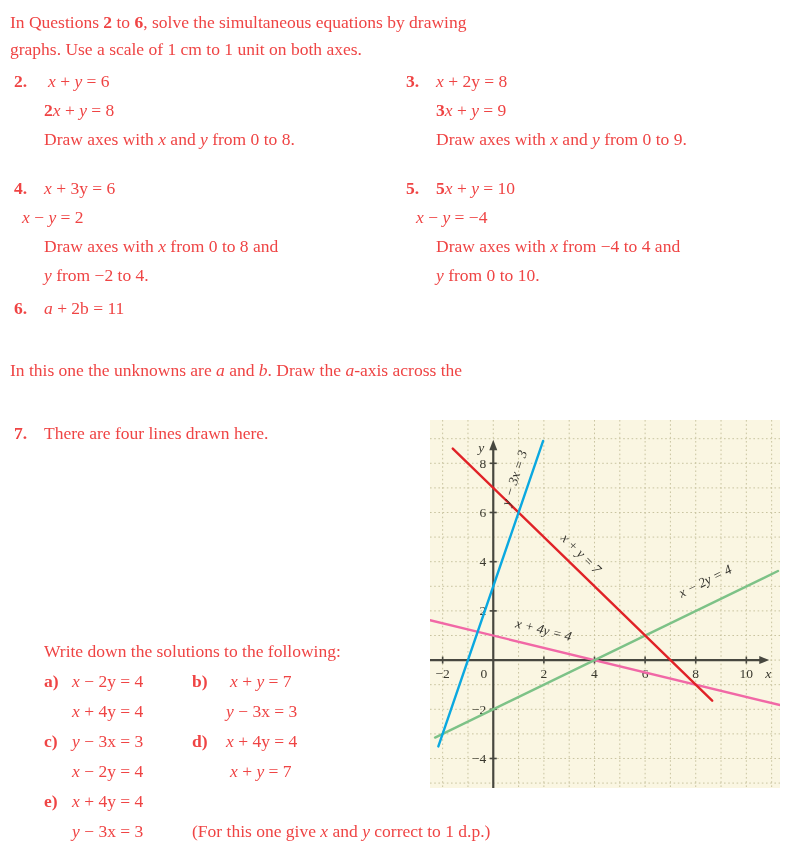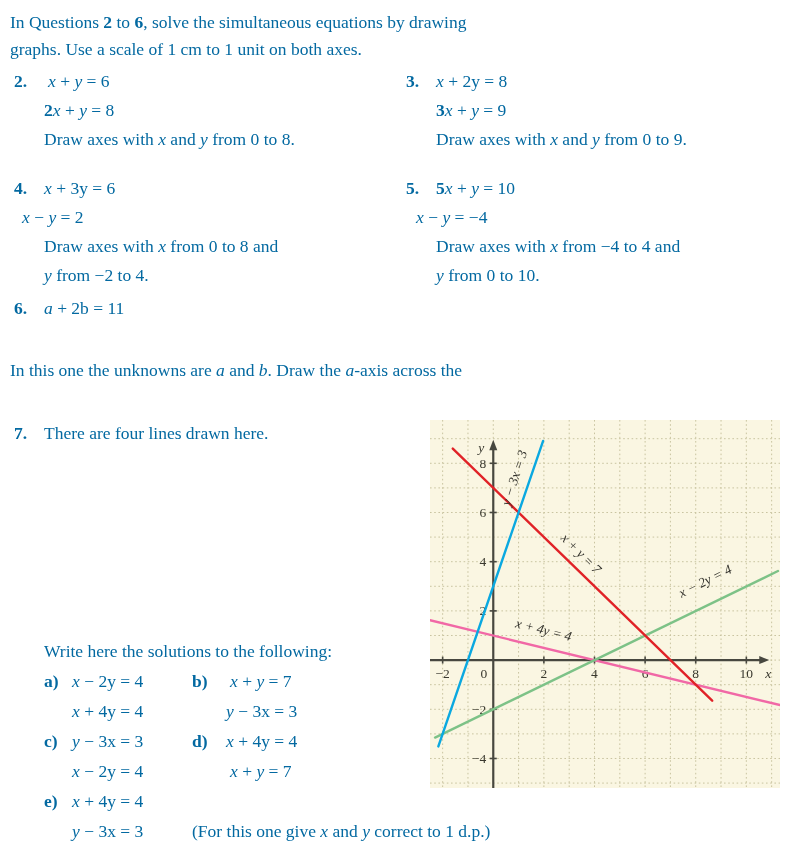--- a/index.html
+++ b/index.html
@@ -1,17 +1,17 @@
 <!DOCTYPE html>
 <html><head>
 <meta charset="utf-8">
 <style>
   html,body{margin:0;padding:0;background:#ffffff;}
   #page{position:relative;width:786px;height:850px;background:#ffffff;overflow:hidden;
-        font-family:"Liberation Serif","DejaVu Serif",serif;color:#0369a1;font-size:17.5px;}
+        font-family:"Liberation Serif","DejaVu Serif",serif;color:#ef4444;font-size:17.5px;}
   .bold{font-weight:bold;}
   .q-block{position:absolute;line-height:29px;white-space:nowrap;}
   .q-row{display:flex;}
   .q-num{display:inline-block;width:30px;font-weight:bold;flex:0 0 30px;}
   .q-indent{padding-left:30px;}
   .pad4{padding-left:4px;font-family:Liberation Serif, serif;}
   .pad8{padding-left:8px;}
   .pad10{padding-left:10px;}
   .eq i{font-style:italic;}
   .intro{position:absolute;left:10px;top:9px;line-height:27px;white-space:nowrap;}
@@ -158,21 +158,21 @@
         <line x1="5.061460592913959" y1="317.572192513369" x2="347.9754157628344" y2="151.0374331550802" stroke="#7dc287" stroke-width="2.4" stroke-linecap="round"></line>
         <line x1="22.776572668112795" y1="28.534759358288774" x2="282.176428054953" y2="280.67379679144386" stroke="#e02227" stroke-width="2.4" stroke-linecap="round"></line>
         <line x1="8.351409978308027" y1="326.42780748663097" x2="113.12364425162689" y2="20.9090909090909" stroke="#0aa8e0" stroke-width="2.4" stroke-linecap="round"></line>
         <text transform="translate(112.6174981923355,214.25668449197858) rotate(14)" text-anchor="middle" fill="#33322c" font-family="&quot;Liberation Serif&quot;,&quot;DejaVu Serif&quot;,serif" font-size="13.5px" font-style="italic">x + 4y = 4</text>
         <text transform="translate(277.11496746203903,165.05882352941177) rotate(-26.5)" text-anchor="middle" fill="#33322c" font-family="&quot;Liberation Serif&quot;,&quot;DejaVu Serif&quot;,serif" font-size="13.5px" font-style="italic">x − 2y = 4</text>
         <text transform="translate(148.04772234273318,136.7700534759358) rotate(45)" text-anchor="middle" fill="#33322c" font-family="&quot;Liberation Serif&quot;,&quot;DejaVu Serif&quot;,serif" font-size="13.5px" font-style="italic">x + y = 7</text>
         <text transform="translate(88.57556037599421,59.283422459893046) rotate(-72)" text-anchor="middle" fill="#33322c" font-family="&quot;Liberation Serif&quot;,&quot;DejaVu Serif&quot;,serif" font-size="13.5px" font-style="italic">y − 3x = 3</text>
       </svg>
   </div>
 
-  <div class="sol-head">Write here the solutions to the following:</div>
+  <div class="sol-head">Write down the solutions to the following:</div>
 
   <div class="sol-grid">
     <div class="sol-row">
       <span class="sol-label">a)</span>
       <span class="sol-eq1 eq"><i>x</i> − 2y = 4</span>
       <span class="sol-label2">b)</span>
       <span class="eq pad4"><i>x</i> + <i>y</i> = 7</span>
     </div>
     <div class="sol-row">
       <span class="sol-label"></span>

